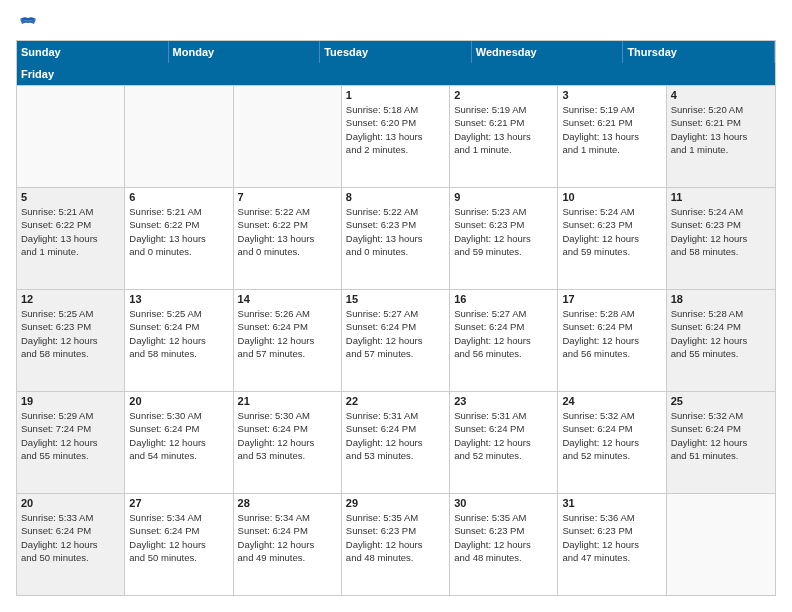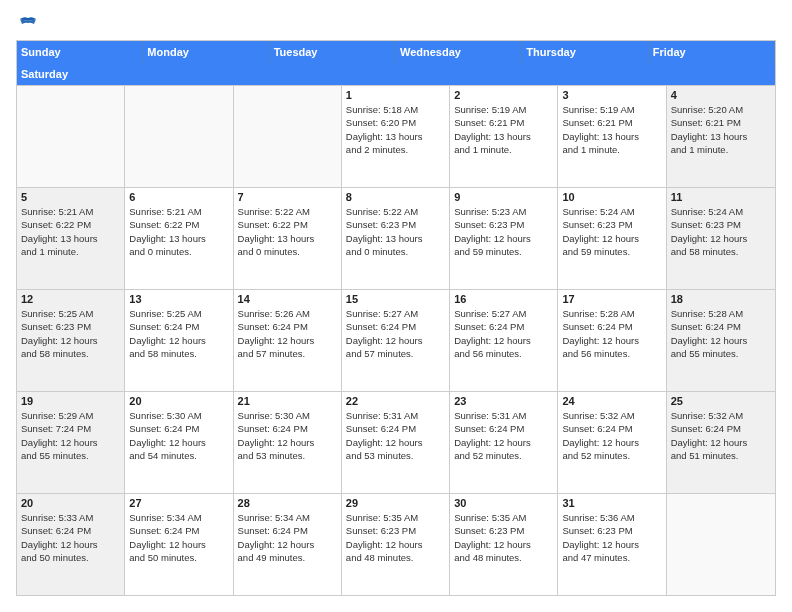--- a/index.html
+++ b/index.html
@@ -56,22 +56,22 @@
       color: #555;
     }
     .calendar {
       flex: 1;
       border: 1px solid #ccc;
       display: flex;
       flex-direction: column;
     }
     .cal-header-row {
       display: grid;
-      grid-template-columns: repeat(6, 1fr);
-      background: #3b82f6;
+      grid-template-columns: repeat(5, 1fr);
+      background: #0369a1;
     }
     .cal-header-cell {
       color: #fff;
       font-size: 11px;
       font-weight: bold;
       padding: 5px 4px;
       text-align: left;
       border-right: 1px solid #4a85c8;
     }
     .cal-header-cell:last-child { border-right: none; }
@@ -129,21 +129,20 @@
   </div>
 
   <div class="calendar">
     <div class="cal-header-row">
     <div class="cal-header-cell">Sunday</div>
         <div class="cal-header-cell">Monday</div>
         <div class="cal-header-cell">Tuesday</div>
         <div class="cal-header-cell">Wednesday</div>
         <div class="cal-header-cell">Thursday</div>
         <div class="cal-header-cell">Friday</div>
-        <div class="cal-header-cell">Saturday</div>
       </div>
     <div class="cal-body">
     <div class="cal-week">
           <div class="cal-cell empty"></div>
           <div class="cal-cell empty"></div>
           <div class="cal-cell empty"></div>
           <div class="cal-cell">
             <div class="day-number">1</div>
             <div class="day-info" style="white-space: pre-line;">Sunrise: 5:18 AM
 Sunset: 6:20 PM

